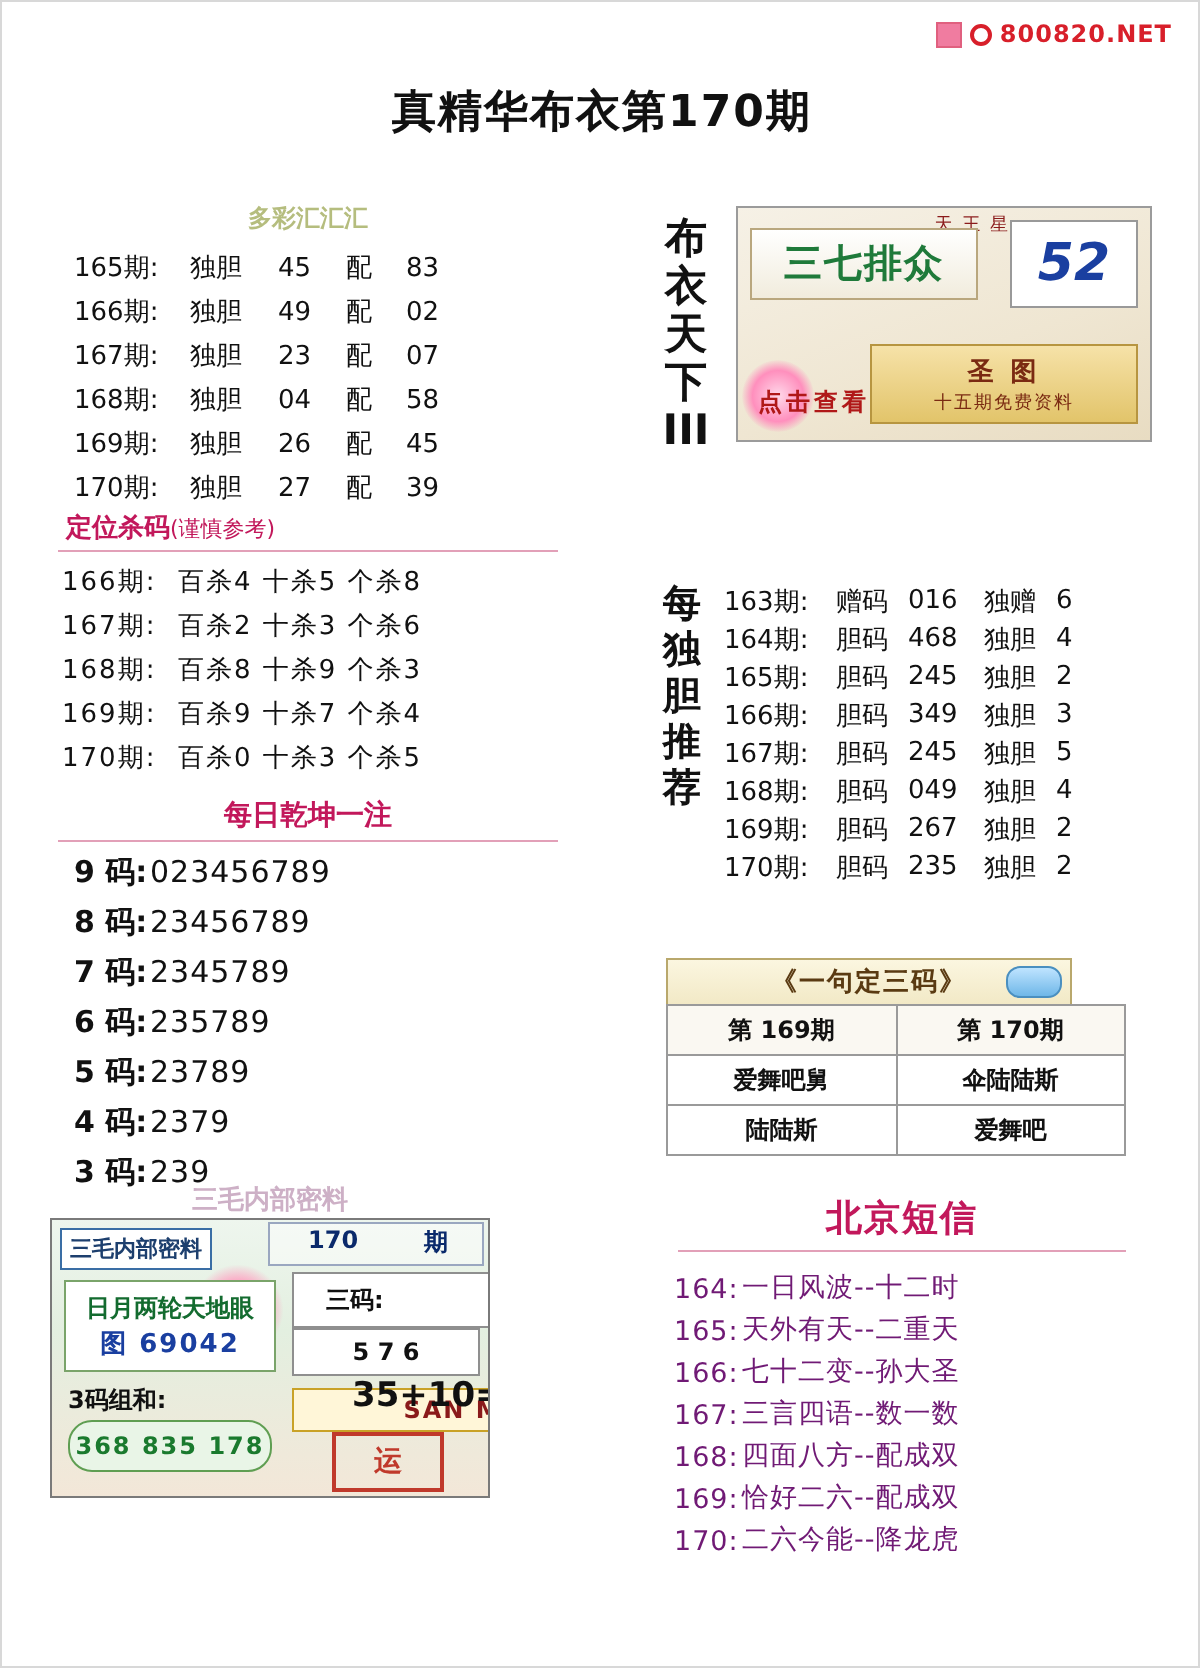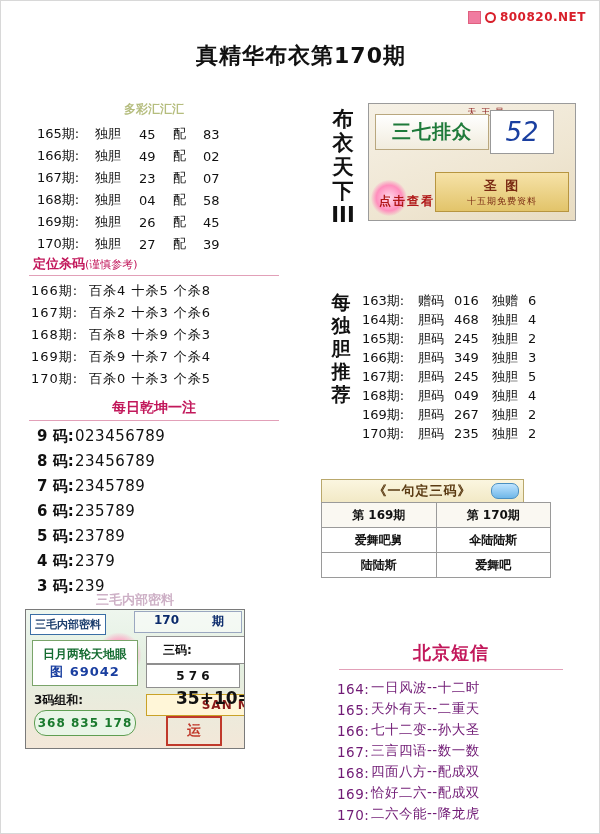--- a/index.html
+++ b/index.html
@@ -287,27 +287,27 @@
     width: 112px; height: 34px;
     background: linear-gradient(#ffffff,#f1ecdd);
     border: 1px solid #b9a77e;
     color: #1f7a3a;
     font-size: 19px;
     font-weight: bold;
     display: flex; align-items: center; justify-content: center;
     letter-spacing: 1px;
   }
   .buyi-art .fiftytwo {
-    position: absolute; top: 6px; right: 21px;
+    position: absolute; top: 6px; right: 6px;
     width: 62px; height: 42px;
     background: #ffffff;
     border: 1px solid #999;
     color: #1a3fa0;
     font-size: 26px;
-    font-weight: normal;
+    font-weight: bold;
     display: flex; align-items: center; justify-content: center;
     font-style: italic;
   }
   .buyi-art .top-strip {
     position: absolute; top: 2px; right: 70px;
     font-size: 9px; color: #8a1a1a; letter-spacing: 1px;
   }
   .buyi-art .gold {
     position: absolute; bottom: 8px; right: 6px;
     width: 132px; height: 38px;
@@ -348,21 +348,21 @@
     color: #111;
     height: 19px;
   }
   .dan-row .p { width: 56px; }
   .dan-row .l { width: 36px; }
   .dan-row .n { width: 38px; }
   .dan-row .l2 { width: 36px; }
   .dan-row .n2 { width: 20px; }
 
   
-  #yjd-block { top: 478px; left: 320px; width: 203px; }
+  #yjd-block { top: 478px; left: 332px; width: 203px; }
   .yjd-head {
     height: 22px;
     background: linear-gradient(#fbf6e0,#f2e9c6);
     border: 1px solid #b9a86c;
     border-bottom: none;
     position: relative;
     display: flex; align-items: center; justify-content: center;
   }
   .yjd-head .t {
     font-size: 13px;
@@ -394,21 +394,20 @@
   .yjd-table td.hdr { background: #faf8f2; }
 
   
   #bjdx-block { top: 596px; left: 320px; width: 260px; }
   .bjdx-title {
     text-align: center;
     font-size: 18px;
     font-weight: bold;
     color: #c2185b;
     letter-spacing: 1px;
-    margin-top: 44px;
   }
   .bjdx-line {
     border-top: 1px solid #e2a0b8;
     margin: 4px 18px 6px 18px;
   }
   .bjdx-row {
     font-size: 13.5px;
     color: #701a75;
     height: 21px;
     display: flex;

